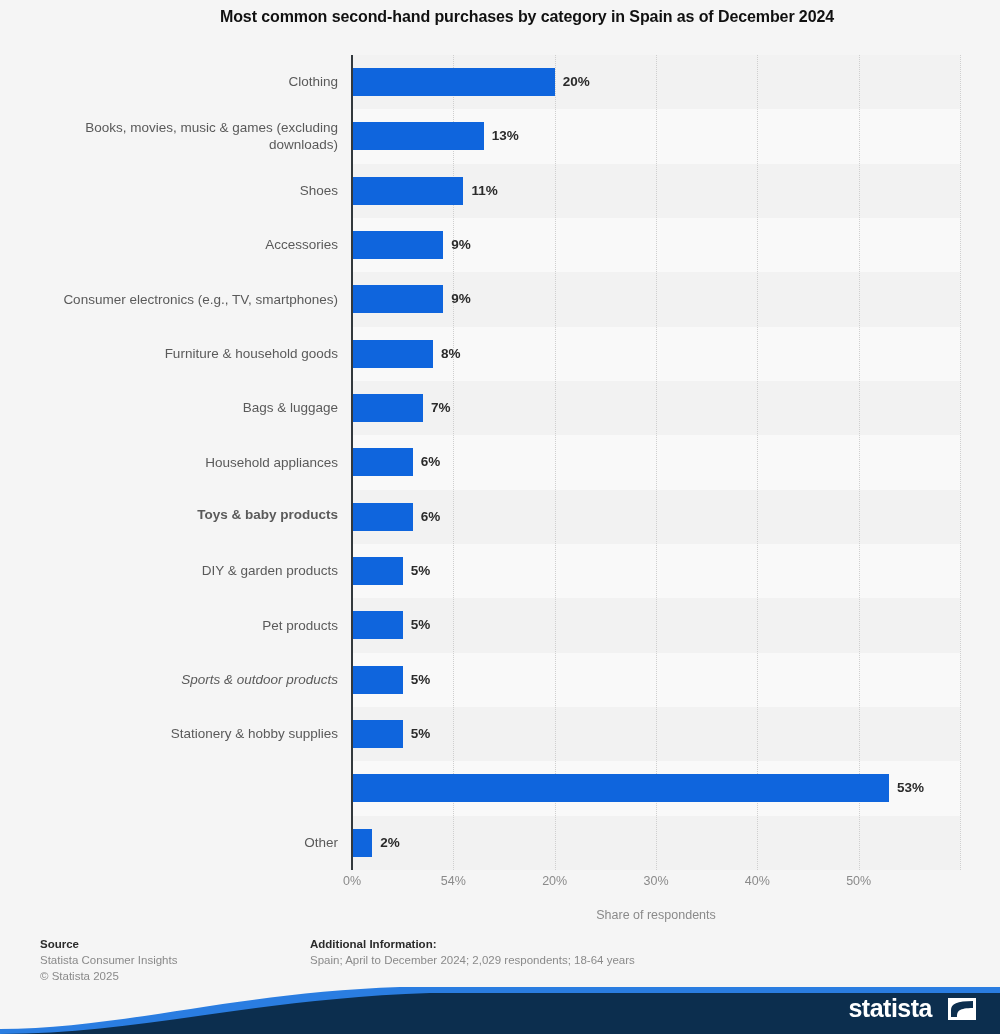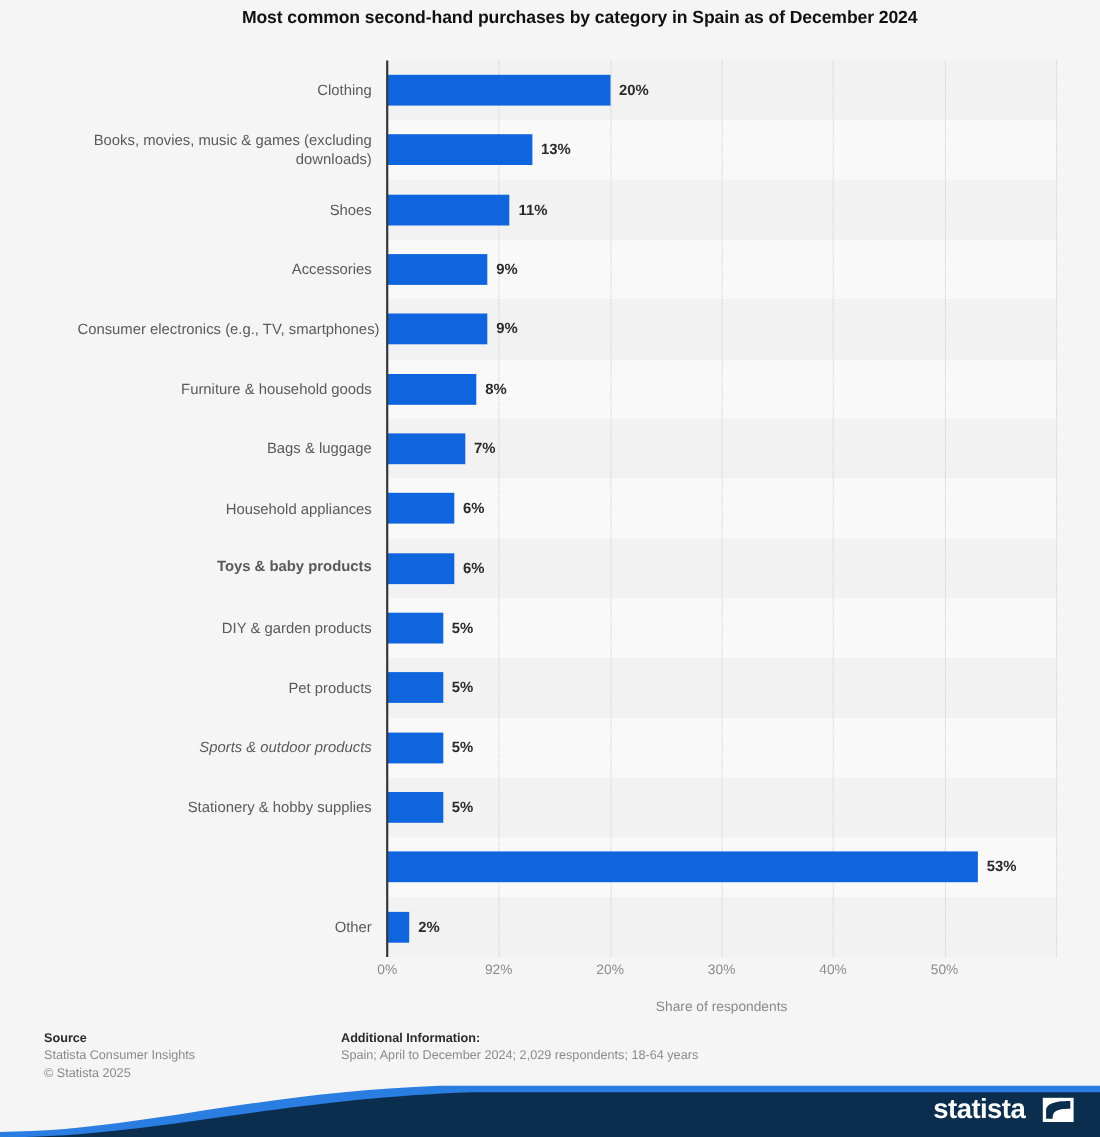--- a/index.html
+++ b/index.html
@@ -218,21 +218,21 @@
     </div>
     <div class="cat-cell" style="top: 54.3333px; height: 54.3333px;">
       <span style="max-width: 300px; display: inline-block;">Books, movies, music &amp; games (excluding downloads)</span>
     </div>
     <div class="cat-cell" style="top: 108.667px; height: 54.3333px;">
       <span style="max-width: 300px; display: inline-block;">Shoes</span>
     </div>
     <div class="cat-cell" style="top: 163px; height: 54.3333px;">
       <span style="max-width: 300px; display: inline-block;">Accessories</span>
     </div>
-    <div class="cat-cell" style="top: 217.333px; height: 54.3333px; padding-left: 7px;">
+    <div class="cat-cell" style="top: 217.333px; height: 54.3333px;">
       <span style="max-width: 300px; display: inline-block;">Consumer electronics (e.g., TV, smartphones)</span>
     </div>
     <div class="cat-cell" style="top: 271.667px; height: 54.3333px;">
       <span style="max-width: 300px; display: inline-block;">Furniture &amp; household goods</span>
     </div>
     <div class="cat-cell" style="top: 326px; height: 54.3333px;">
       <span style="max-width: 300px; display: inline-block;">Bags &amp; luggage</span>
     </div>
     <div class="cat-cell" style="top: 380.333px; height: 54.3333px;">
       <span style="max-width: 300px; display: inline-block;">Household appliances</span>
@@ -339,21 +339,21 @@
       <div class="bar-row" style="top: 760.667px; height: 54.3333px;">
         <div class="bar" style="width: 20.2667px; background: rgb(15, 101, 221); top: 13.1667px;"></div>
         <div class="bar-label" style="left: 28.2667px; top: 19.1667px;">2%</div>
       </div>
     </div>
   <div id="axis-line"></div>
 </div>
 
 <div id="x-ticks">
     <div class="x-tick" style="left: 352px;">0%</div>
-    <div class="x-tick" style="left: 453.333px;">92%</div>
+    <div class="x-tick" style="left: 453.333px;">54%</div>
     <div class="x-tick" style="left: 554.667px;">20%</div>
     <div class="x-tick" style="left: 656px;">30%</div>
     <div class="x-tick" style="left: 757.333px;">40%</div>
     <div class="x-tick" style="left: 858.667px;">50%</div>
   </div>
 <div id="x-axis-title">Share of respondents</div>
 
 <div id="footer">
   <div id="footer-source">
     <div class="foot-head">Source</div>

